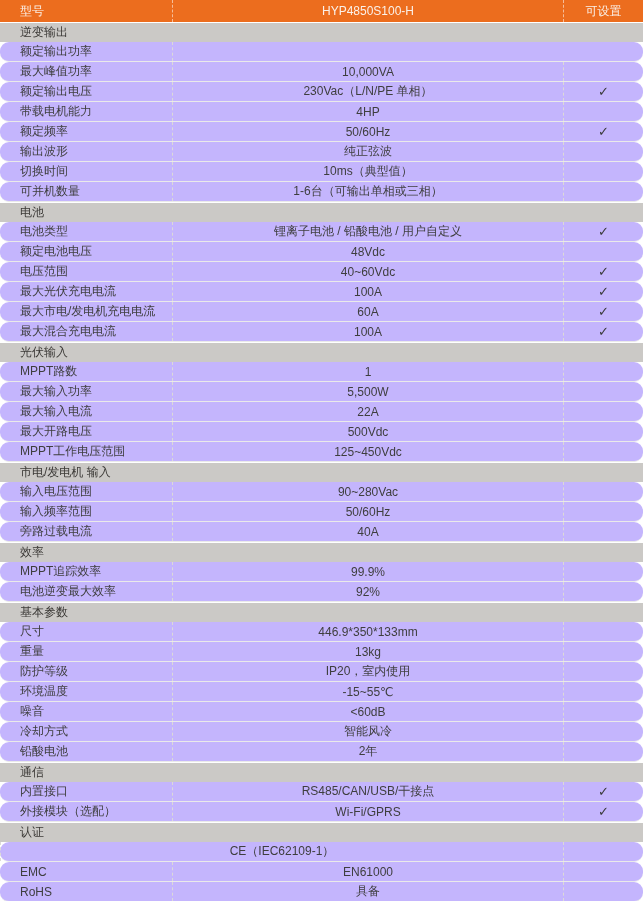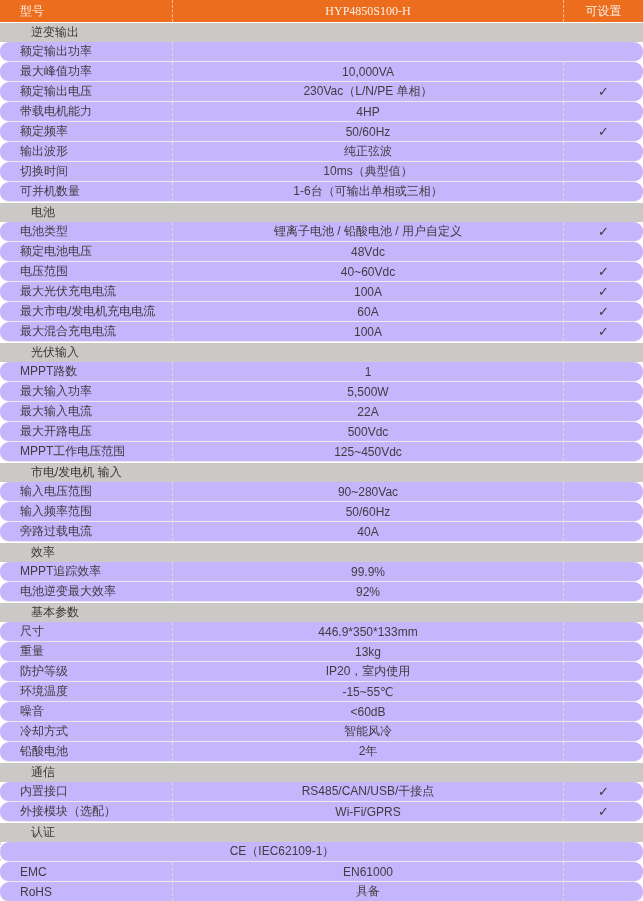--- a/index.html
+++ b/index.html
@@ -16,33 +16,33 @@
     font-family:"Liberation Sans","DejaVu Sans",sans-serif;
     font-size:12px;color:var(--text);
   }
   .spec-table{width:643px;}
   .row{display:flex;align-items:stretch;}
   .cell{display:flex;align-items:center;}
   .cell.label{width:172px;padding-left:20px;}
   .cell.value{flex:1;justify-content:center;text-align:left;}
   .cell.settable{width:80px;justify-content:center;}
   .header-row{
-    height:22px;background:var(--header-bg);color:#FBF1E9;font-family:Liberation Serif, serif;
+    height:22px;background:var(--header-bg);color:#FBF1E9;
   }
   .header-row .cell.value,
   .header-row .cell.settable{border-left:1px dashed rgba(255,255,255,.55);}
   .data-row{
     height:20px;background:#c4b5fd;border-bottom:1px solid var(--row-line);border-radius:9px;
   }
   .data-row .cell.value,
   .data-row .cell.settable{border-left:1px dashed var(--col-line);}
   .section-row{
     height:20px;background:var(--section-bg);
     border-top:1px solid #fff;
-    padding-left:31px;align-items:center;display:flex;
+    padding-left:20px;align-items:center;display:flex;
     color:#3B3936;
   }
   .check{font-size:13px;line-height:1;color:#3A3A3A;}
 </style>
 </head>
 <body>
 
 <div class="spec-table">
   <div class="row header-row">
     <div class="cell label">型号</div>

